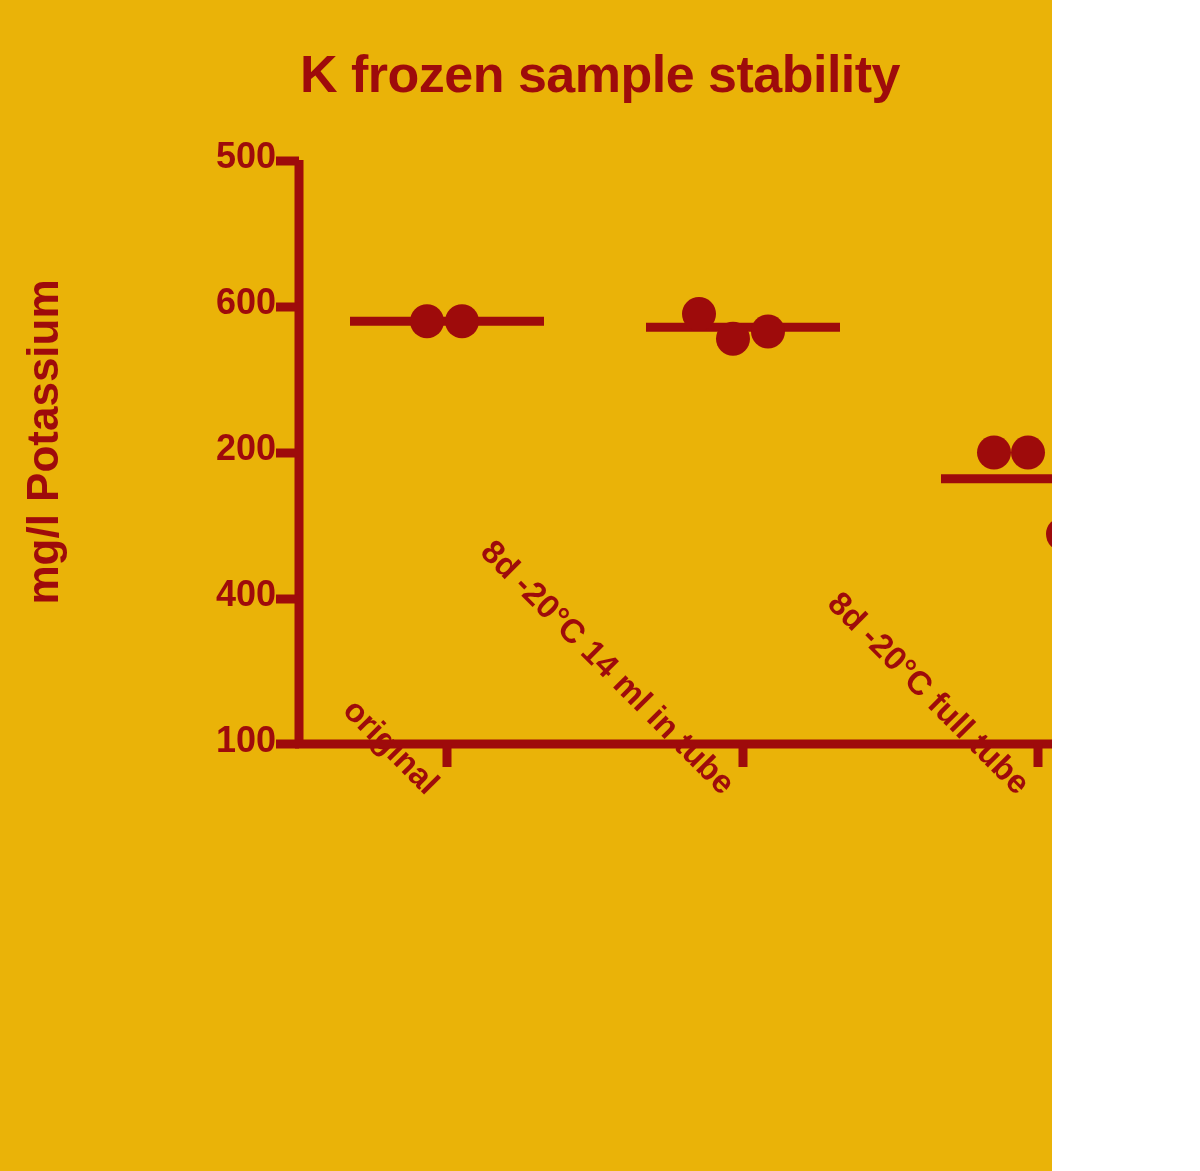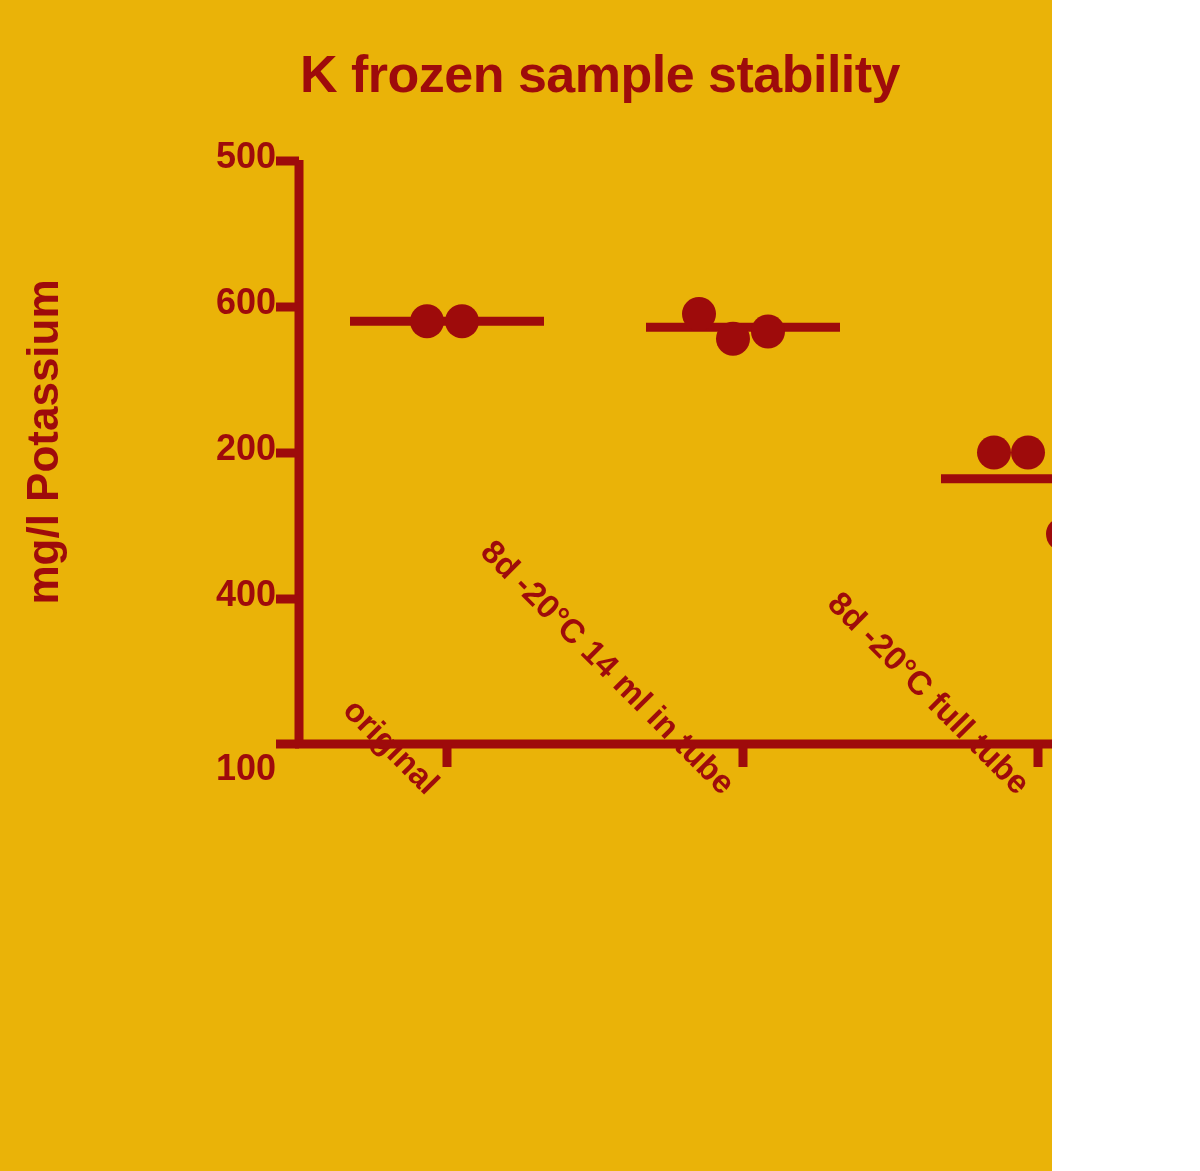--- a/index.html
+++ b/index.html
@@ -77,21 +77,21 @@
 <div id="page">
 
   <div id="chart-title">K frozen sample stability</div>
 
   <div id="y-axis-label">mg/l Potassium</div>
 
   <div class="ytick-label" style="left:156px; top:138px;">500</div>
   <div class="ytick-label" style="left:156px; top:284px;">600</div>
   <div class="ytick-label" style="left:156px; top:430px;">200</div>
   <div class="ytick-label" style="left:156px; top:576px;">400</div>
-  <div class="ytick-label" style="left:156px; top:750px;text-align:right;">100</div>
+  <div class="ytick-label" style="left:156px; top:722px;text-align:right;">100</div>
 
   <div class="xtick-label" style="left:-53px; top:775px; width:500px;">original</div>
   <div class="xtick-label" style="left:243px; top:775px; width:500px;">8d -20°C 14 ml in tube</div>
   <div class="xtick-label" style="left:538px; top:775px; width:500px;">8d -20°C full tube</div>
 
   <svg id="plot" width="1200" height="1171">
     <g>
 
       <line x1="299" y1="160" x2="299" y2="745" stroke="#9E0B0B" stroke-width="9"></line>
 

